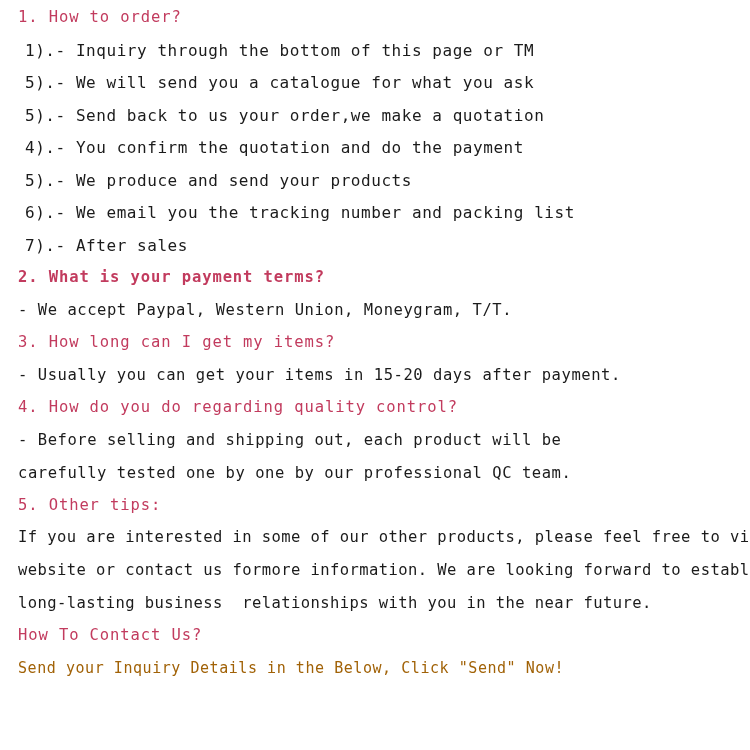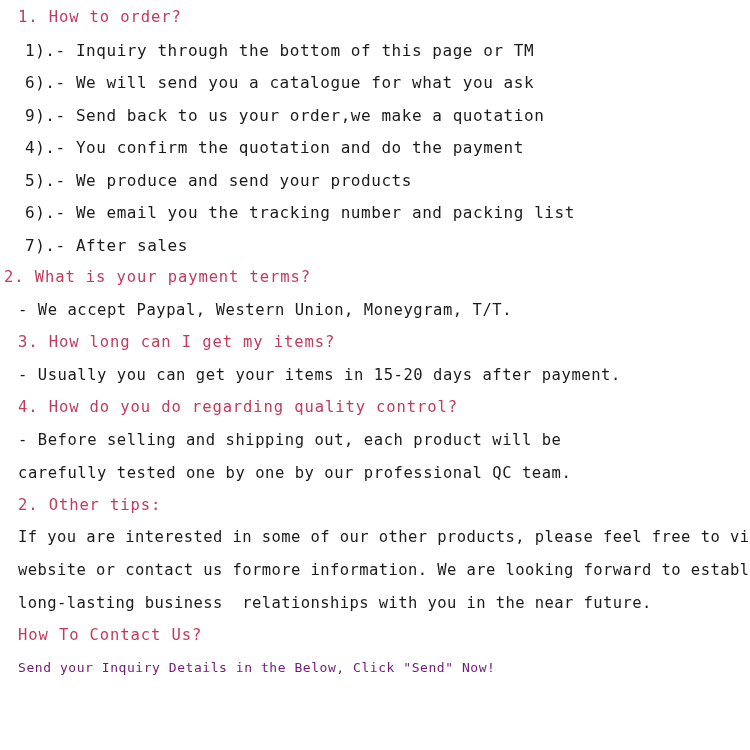--- a/index.html
+++ b/index.html
@@ -57,62 +57,62 @@
 
   
   .para-line {
     color: #1b1b1b;
     font-size: 15.5px;
     font-weight: 500;
     letter-spacing: 0.42px;
   }
 
   .footer-line {
-    color: #701a75;
-    font-size: 13px;
+    color: #a16207;
+    font-size: 15px;
     font-weight: 500;
     letter-spacing: 0.55px;
   }
 </style>
 </head>
 <body>
 
 <div class="page">
 
   <div class="line heading" style="left:18px; top:10px;">1. How to order?</div>
 
   <div class="line step" style="left:25px; top:43px;">1).- Inquiry through the bottom of this page or TM</div>
 
-  <div class="line step" style="left:25px; top:75px;">6).- We will send you a catalogue for what you ask</div>
+  <div class="line step" style="left:25px; top:75px;">5).- We will send you a catalogue for what you ask</div>
 
-  <div class="line step" style="left:25px; top:108px;">9).- Send back to us your order,we make a quotation</div>
+  <div class="line step" style="left:25px; top:108px;">5).- Send back to us your order,we make a quotation</div>
 
   <div class="line step" style="left:25px; top:140px;">4).- You confirm the quotation and do the payment</div>
 
   <div class="line step" style="left:25px; top:173px;">5).- We produce and send your products</div>
 
   <div class="line step" style="left:25px; top:205px;">6).- We email you the tracking number and packing list</div>
 
   <div class="line step" style="left:25px; top:238px;">7).- After sales</div>
 
-  <div class="line heading" style="left:4px; top:270px;">2. What is your payment terms?</div>
+  <div class="line heading" style="left:18px; top:270px;font-weight:bold;">2. What is your payment terms?</div>
 
   <div class="line body-line" style="left:18px; top:303px;">- We accept Paypal, Western Union, Moneygram, T/T.</div>
 
   <div class="line heading" style="left:18px; top:335px;">3. How long can I get my items?</div>
 
   <div class="line body-line" style="left:18px; top:368px;">- Usually you can get your items in 15-20 days after payment.</div>
 
   <div class="line heading" style="left:18px; top:400px;">4. How do you do regarding quality control?</div>
 
   <div class="line body-line" style="left:18px; top:433px;">- Before selling and shipping out, each product will be</div>
 
   <div class="line body-line" style="left:18px; top:466px;">carefully tested one by one by our professional QC team.</div>
 
-  <div class="line heading" style="left:18px; top:498px;">2. Other tips:</div>
+  <div class="line heading" style="left:18px; top:498px;">5. Other tips:</div>
 
   <div class="line para-line" style="left:18px; top:530px;">If you are interested in some of our other products, please feel free to visit our</div>
 
   <div class="line para-line" style="left:18px; top:563px;">website or contact us formore information. We are looking forward to establishing</div>
 
   <div class="line para-line" style="left:18px; top:596px;">long-lasting business  relationships with you in the near future.</div>
 
   <div class="line heading" style="left:18px; top:628px;">How To Contact Us?</div>
 
   <div class="line footer-line" style="left:18px; top:661px;">Send your Inquiry Details in the Below, Click "Send" Now!</div>

